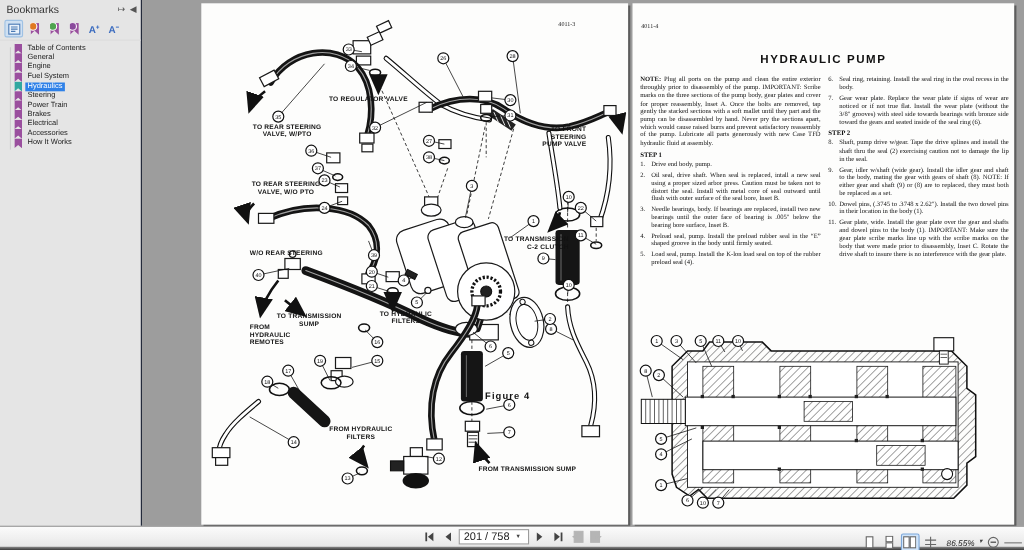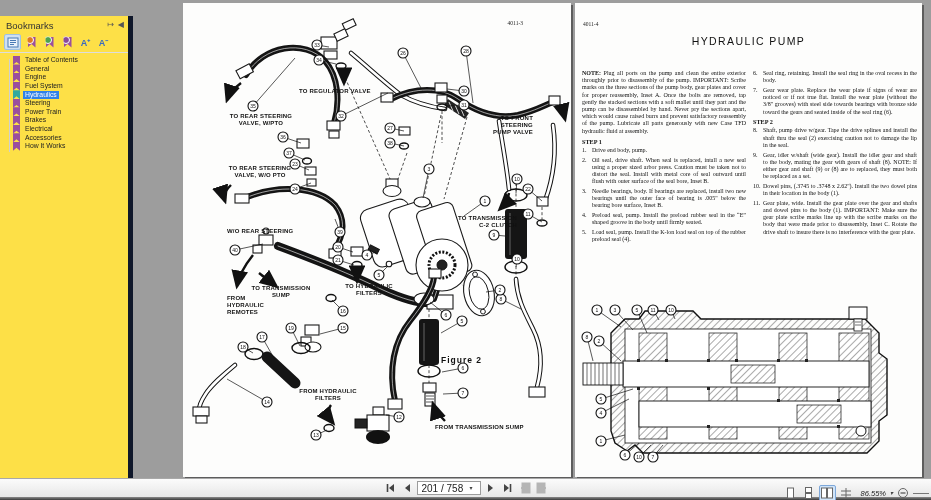--- a/index.html
+++ b/index.html
@@ -1,20 +1,20 @@
 <!DOCTYPE html>
 <html><head>
 <meta charset="utf-8">
 <style>
   html,body{margin:0;padding:0;}
   body{width:931px;height:500px;overflow:hidden;font-family:"Liberation Sans",sans-serif;background:#9d9d9d;position:relative;}
   #window{position:absolute;inset:0;}
 
   
-  #sidebar{position:absolute;left:0;top:16px;width:128px;height:478px;background:#fde047;border-right:5px solid #0f172a;z-index:5;}
+  #sidebar{position:absolute;left:0;top:0;width:128px;height:478px;background:#e5e5e5;border-right:1px solid #0f172a;z-index:5;}
   .sb-header{height:14px;display:flex;align-items:center;padding:2px 4px 0 6px;}
   .sb-title{font-size:9.5px;color:#333;flex:1;}
   .sb-hicons{display:flex;gap:4px;color:#555;font-size:8px;line-height:8px;}
   .sb-hicons span{cursor:pointer;}
   .sb-toolbar{height:18px;display:flex;align-items:center;gap:3px;padding:1px 2px 1px 4px;border-bottom:1px solid #ddd;}
   .sb-btn{width:15px;height:14px;display:flex;align-items:center;justify-content:center;border-radius:2px;}
   .sb-btn.selbg{background:#cfe0f2;border:1px solid #9ec1e4;}
   .ribbon{display:inline-block;width:8px;height:11px;background:#9a4f9e;clip-path:polygon(0 0,100% 0,100% 100%,50% 68%,0 100%);position:relative;}
   .badge{position:absolute;width:6px;height:6px;border-radius:50%;top:-1px;left:-2px;border:1px solid #fff;}
   .afont{font-size:9px;font-weight:bold;color:#3a6bbf;}
@@ -51,21 +51,21 @@
   .t-i{fill:none;stroke:#fff;stroke-width:2.6;stroke-linecap:round;}
   .dash{fill:none;stroke:#222;stroke-width:.8;stroke-dasharray:3,2.2;}
   .arrow{fill:none;stroke:#111;stroke-width:2.4;}
   .oring{fill:none;stroke:#111;stroke-width:1.4;}
   .callout-circle{fill:#fff;stroke:#111;stroke-width:1.1;}
   .callout-num{font-family:"Liberation Sans",sans-serif;font-size:5px;fill:#111;text-anchor:middle;}
   .callout-leader{stroke:#111;stroke-width:.7;}
   .thin{fill:none;stroke:#111;stroke-width:.9;}
 
   
-  #rp-title{position:absolute;top:32px;left:0;right:0;text-align:center;font-size:10.5px;font-weight:normal;letter-spacing:1.4px;color:#111;margin:0;}
+  #rp-title{position:absolute;top:32px;left:0;right:0;text-align:center;font-size:10.5px;font-weight:bold;letter-spacing:1.4px;color:#111;margin:13px;}
   #rp-sub{position:absolute;top:50px;left:0;right:0;text-align:center;font-size:8.5px;font-weight:bold;letter-spacing:.8px;color:#111;margin:0;}
   .cols{position:absolute;top:67px;left:7px;right:5px;display:flex;gap:7px;font-family:"Liberation Serif",serif;font-size:6px;line-height:7.2px;color:#111;}
   .col{flex:1;}
   .para{margin:0 0 3px 0;text-align:justify;}
   .step{font-weight:bold;margin:2px 0 2px 0;font-size:6.2px;}
   .num-item{display:flex;margin-bottom:2.5px;}
   .num{width:10px;flex:none;}
   .txt{flex:1;text-align:justify;}
   #fig2{position:absolute;left:6px;top:300px;width:336px;height:170px;}
 
@@ -481,21 +481,21 @@
 HYDRAULIC
 REMOTES</div>
           <div class="fig-label" style="left: 268px; top: 212px; width: 66px; text-align: right;">TO TRANSMISSION
 C-2 CLUTCH</div>
           <div class="fig-label" style="left: 160px; top: 280px; width: 52px; text-align: center;">TO HYDRAULIC
 FILTERS</div>
           <div class="fig-label" style="left: 114px; top: 385px; width: 62px; text-align: center;">FROM HYDRAULIC
 FILTERS</div>
           <div class="fig-label" style="left: 252px; top: 421px; width: 115px; text-align: left;">FROM TRANSMISSION SUMP</div>
         </div>
-      <div class="fig-caption">Figure 2</div>
+      <div class="fig-caption">Figure 4</div>
     </div>
 
     <div class="page" id="page-right">
       <div class="pageno" id="pn-r">4011-4</div>
       <h1 id="rp-title">HYDRAULIC PUMP</h1>
 
       <div class="cols">
         <div class="col">
           <p class="para"><b>NOTE:</b> <span>Plug all ports on the pump and clean the entire exterior throughly prior to disassembly of the pump. IMPORTANT: Scribe marks on the three sections of the pump body, gear plates and cover for proper reassembly, Inset A. Once the bolts are removed, tap gently the stacked sections with a soft mallet until they part and the pump can be disassembled by hand. Never pry the sections apart, which would cause raised burrs and prevent satisfactory reassembly of the pump. Lubricate all parts generously with new Case TFD hydraulic fluid at assembly.</span></p>
           <div class="step">STEP 1</div>

